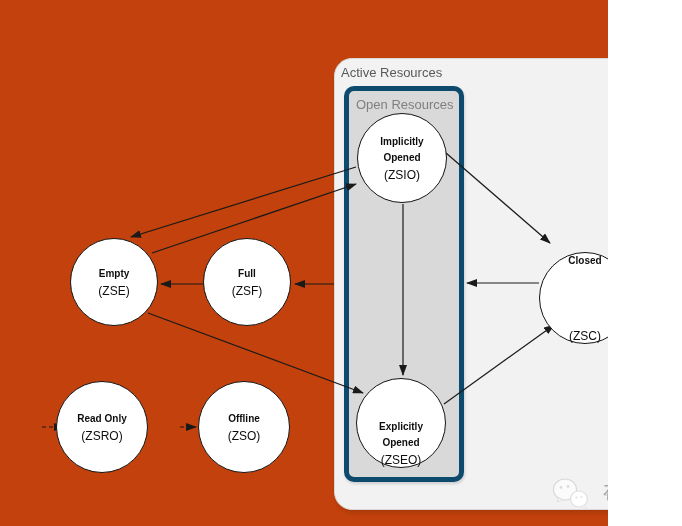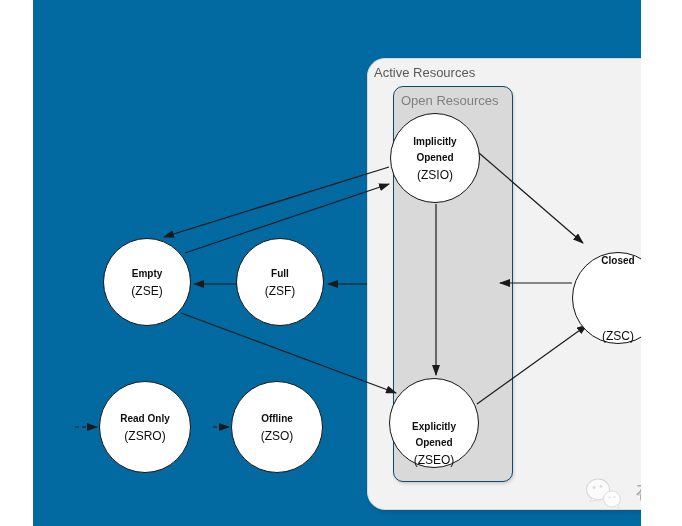--- a/index.html
+++ b/index.html
@@ -1,31 +1,30 @@
 <!DOCTYPE html>
 <html><head>
 <meta charset="utf-8">
 <style>
   html,body{margin:0;padding:0;background:#ffffff;}
   .page{
-    position:relative;width:608px;height:526px;background:#0369a1;overflow:hidden;
+    position:relative;width:608px;height:526px;background:#c2410c;overflow:hidden;
     font-family:"Liberation Sans",sans-serif;
-    margin-left:33px;
   }
   
   .group-box{position:absolute;box-sizing:border-box;}
   .active-box{
     left:334px;top:58px;width:312px;height:452px;
     background:#f2f2f2;border:1px solid #d9d9d9;border-radius:18px;
     box-shadow:2px 3px 4px rgba(0,0,0,0.13);
     z-index:1;
   }
   .open-box{
-    left:360px;top:86px;width:120px;height:396px;
-    background:#d9d9d9;border:1px solid #0c4a6e;border-radius:10px;
+    left:344px;top:86px;width:120px;height:396px;
+    background:#d9d9d9;border:5px solid #0c4a6e;border-radius:10px;
     box-shadow:1px 2px 3px rgba(0,0,0,0.15);
     z-index:2;
   }
   .box-label{position:absolute;font-size:13px;white-space:nowrap;}
   .active-label{left:6px;top:6px;color:#595959;}
   .open-label{left:7px;top:6px;color:#7f7f7f;}
   
   .arrows{position:absolute;left:0;top:0;z-index:3;pointer-events:none;}
   
   .node{
@@ -34,21 +33,21 @@
     display:flex;flex-direction:column;align-items:center;justify-content:center;
     text-align:center;z-index:4;
   }
   .node-label{font-size:10px;line-height:16px;color:#0d0d0d;max-width:80px;display:block;font-weight:bold;}
   .node-code{font-size:12px;line-height:14px;color:#0d0d0d;margin-top:2px;display:block;}
   .n-zsio{left:357px;top:113px;width:90px;height:90px;}
   .n-zseo{left:356px;top:378px;width:90px;height:90px;justify-content:flex-end;}
   .n-empty{left:70px;top:238px;width:88px;height:88px;}
   .n-full{left:203px;top:238px;width:88px;height:88px;}
   .n-closed{left:539px;top:252px;width:92px;height:92px;justify-content:space-between;}
-  .n-readonly{left:66px;top:381px;width:92px;height:92px;}
+  .n-readonly{left:56px;top:381px;width:92px;height:92px;}
   .n-offline{left:198px;top:381px;width:92px;height:92px;}
   
   .watermark{
     position:absolute;left:552px;top:476px;height:34px;z-index:5;
     display:flex;align-items:center;gap:14px;
   }
   .wm-text{
     font-size:19px;color:#cccccc;letter-spacing:1px;white-space:nowrap;
     text-shadow:-1px -1px 0 #a6a6a6, 1px 1px 0 #ffffff;
   }

